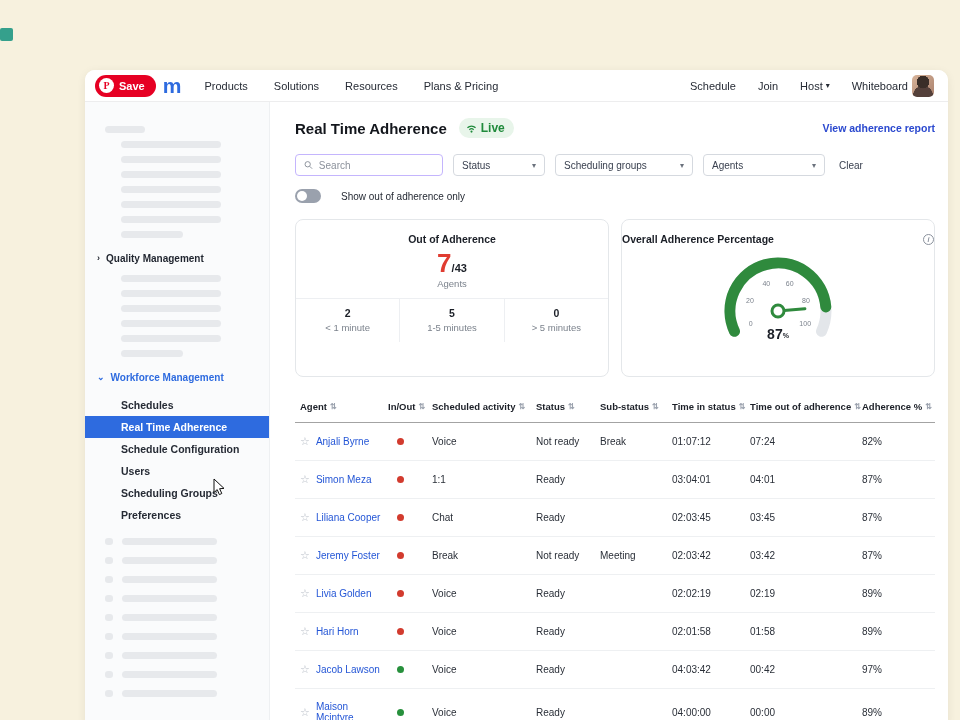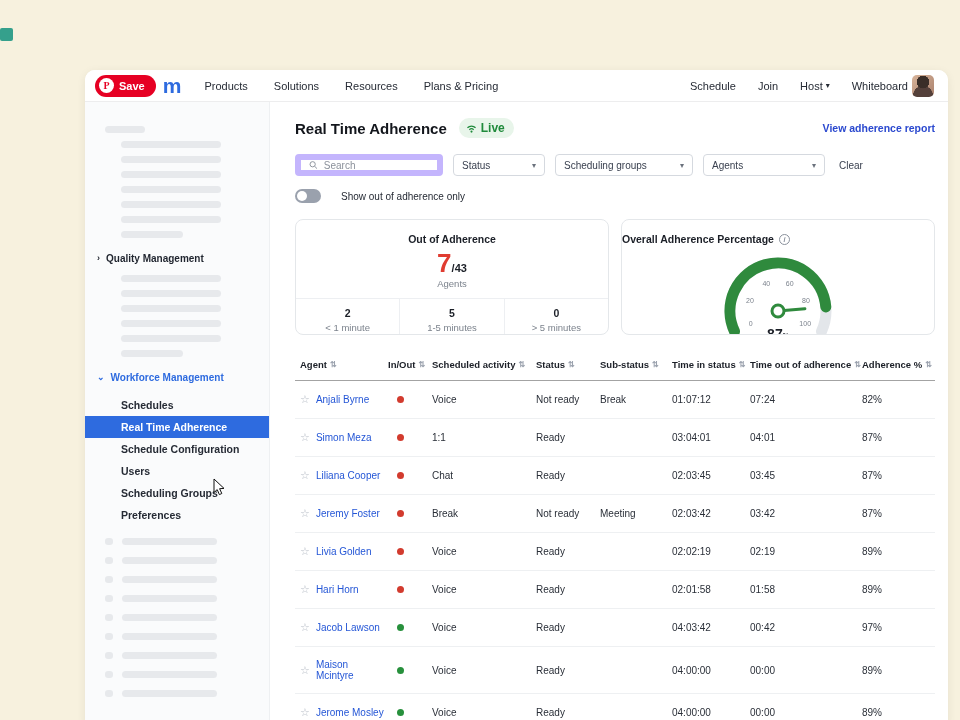--- a/index.html
+++ b/index.html
@@ -53,52 +53,52 @@
   .cursor { position:absolute; left:128px; top:408px; z-index:6; }
 
   
   .main { flex:1; padding:16px 13px 0 25px; background:#fff; overflow:hidden; position:relative; }
   .page-head { display:flex; align-items:center; }
   .page-title { font-size:15px; font-weight:700; color:#13161c; }
   .live-badge { margin-left:12px; background:#e8f5ea; color:#1f8a3b; font-size:12px; font-weight:700; padding:3px 9px 3px 7px; border-radius:10px; display:inline-flex; align-items:center; gap:4px; }
   .report-link { margin-left:auto; color:#2b49cf; font-size:10.5px; font-weight:600; text-decoration:none; cursor:pointer; }
 
   .filters { margin-top:16px; display:flex; gap:10px; align-items:center; }
-  .search-box { width:148px; height:22px; border:6px solid #c4b5fd; border-radius:4px; display:flex; align-items:center; padding:0 8px; gap:6px; background:#fff; }
+  .search-box { width:148px; height:22px; border:1px solid #c4b5fd; border-radius:4px; display:flex; align-items:center; padding:0 8px; gap:6px; background:#fff; }
   .search-box input { border:none; outline:none; width:100%; font-size:10px; font-family:inherit; color:#3a4150; background:transparent; }
   .search-box input::placeholder { color:#8b919b; }
   .dd-wrap { display:flex; gap:10px; }
   .dropdown { height:22px; border:1px solid #d5d9df; border-radius:4px; display:flex; align-items:center; justify-content:space-between; padding:0 8px; font-size:10px; color:#3a4150; cursor:pointer; background:#fff; }
   .dd-wrap > div:nth-of-type(1) { width:92px; }
   .dd-wrap > div:nth-of-type(2) { width:138px; }
   .dd-wrap > div:nth-of-type(3) { width:122px; }
   .dd-chev { font-size:8px; color:#6b727d; }
   .clear-link { font-size:10px; color:#3a4150; margin-left:4px; cursor:pointer; }
 
   .toggle-row { margin-top:13px; display:flex; align-items:center; gap:20px; }
   .toggle { width:26px; height:14px; border-radius:8px; background:#9aa1ad; position:relative; cursor:pointer; flex:none; }
   .toggle-knob { position:absolute; left:2px; top:2px; width:10px; height:10px; background:#fff; border-radius:50%; }
   .toggle-label { font-size:10px; color:#262b35; }
 
   .cards { margin-top:16px; display:flex; gap:12px; }
-  .card { flex:1; border:1px solid #e4e7ea; border-radius:8px; background:#fff; height:116px; overflow:hidden; }
+  .card { flex:1; border:1px solid #e4e7ea; border-radius:8px; background:#fff; height:158px; overflow:hidden; }
   .card-title { font-size:10.5px; font-weight:700; color:#1b1f27; text-align:center; }
   .ooa-top { padding:13px 0 9px; text-align:center; }
   .ooa-value-row { margin-top:5px; }
   .ooa-value { color:#e03c31; font-size:26px; font-weight:800; line-height:1; }
   .ooa-total { font-size:11px; font-weight:700; color:#1b1f27; }
   .ooa-caption { font-size:9.5px; color:#7b828c; margin-top:2px; }
   .ooa-stats { border-top:1px solid #edeff2; display:flex; }
   .stat { flex:1; text-align:center; padding:8px 0 9px; }
   .stat + .stat { border-left:1px solid #edeff2; }
   .stat-value { font-size:10.5px; font-weight:700; color:#1b1f27; }
   .stat-label { font-size:9.5px; color:#7b828c; margin-top:3px; }
 
   .gauge-card { padding-top:13px; }
-  .gauge-head { display:flex; align-items:center; justify-content:flex-start; gap:5px; }
+  .gauge-head { display:flex; align-items:center; justify-content:space-between; gap:5px; }
   .info-icon { width:11px; height:11px; border:1px solid #8a919c; border-radius:50%; color:#8a919c; font-size:7px; line-height:9px; text-align:center; font-style:italic; font-weight:700; cursor:pointer; }
   .gauge-svg { display:block; margin:2px auto 0; }
 
   
   .table { margin-top:16px; }
   .thead, .trow { display:grid; grid-template-columns:88px 44px 104px 64px 72px 78px 112px 1fr; align-items:center; }
   .thead { padding:8px 0 10px 5px; border-bottom:1px solid #a3a3a3; }
   .th { font-size:9.5px; font-weight:700; color:#1b1f27; display:flex; align-items:center; gap:3px; cursor:pointer; }
   .sort-icon { font-size:8px; color:#9aa1ad; }
   .trow { padding:12px 0 12px 5px; border-bottom:1px solid #eef0f2; font-size:10px; color:#2a2f38; }

